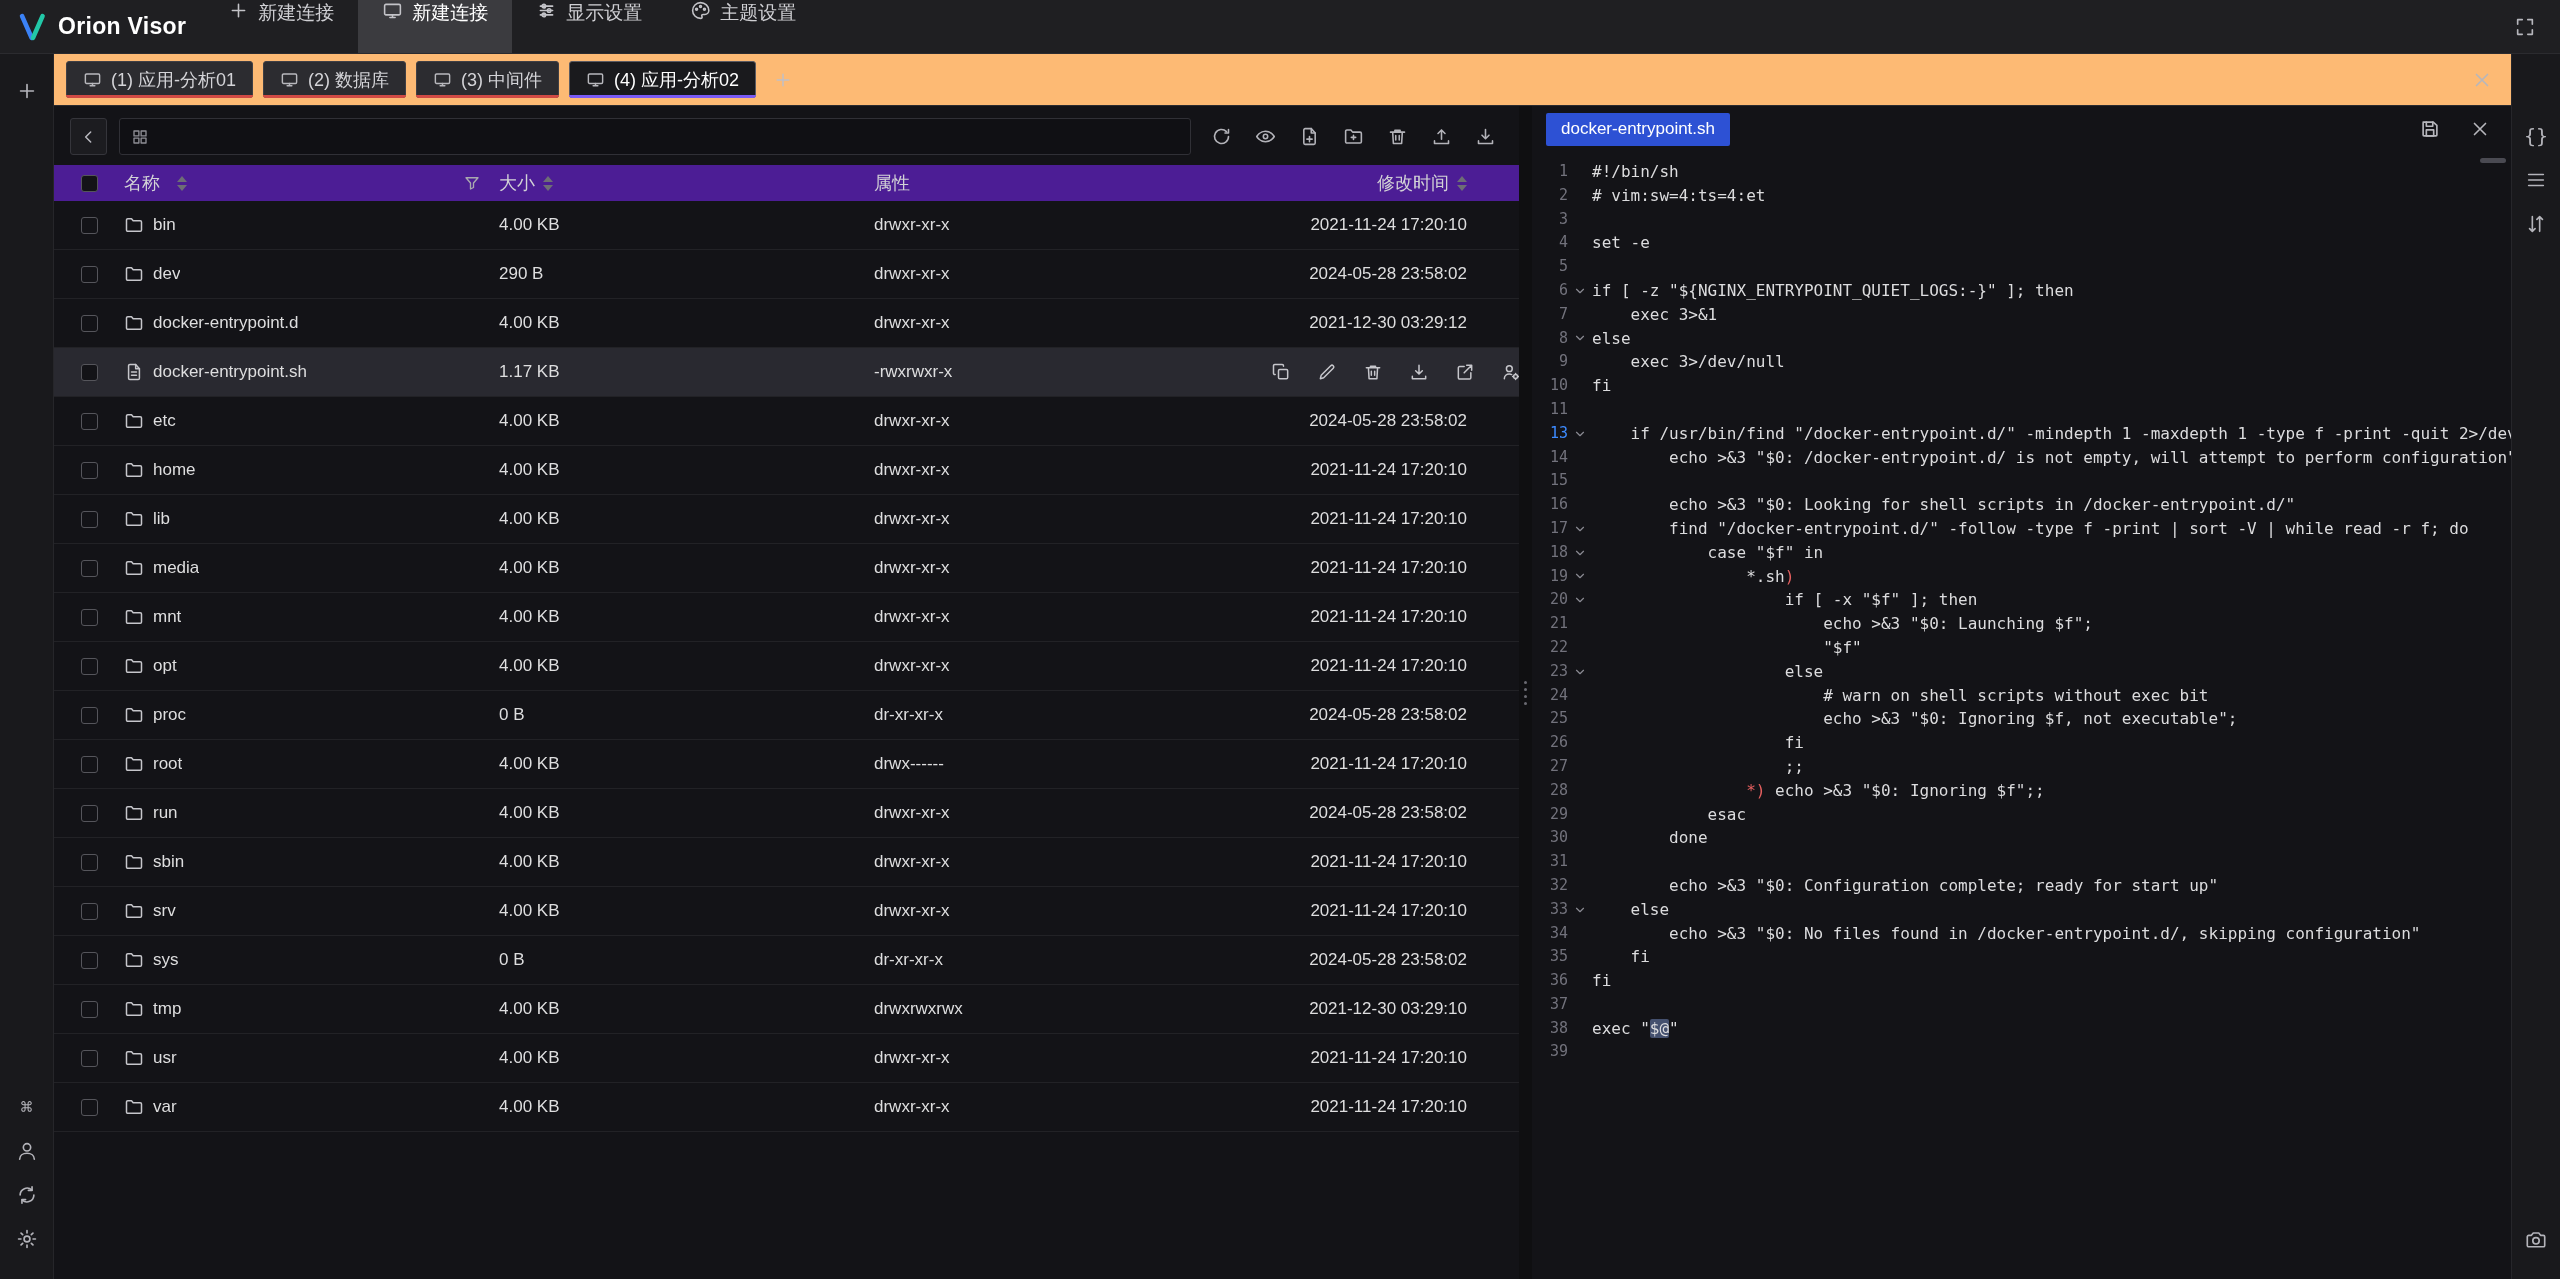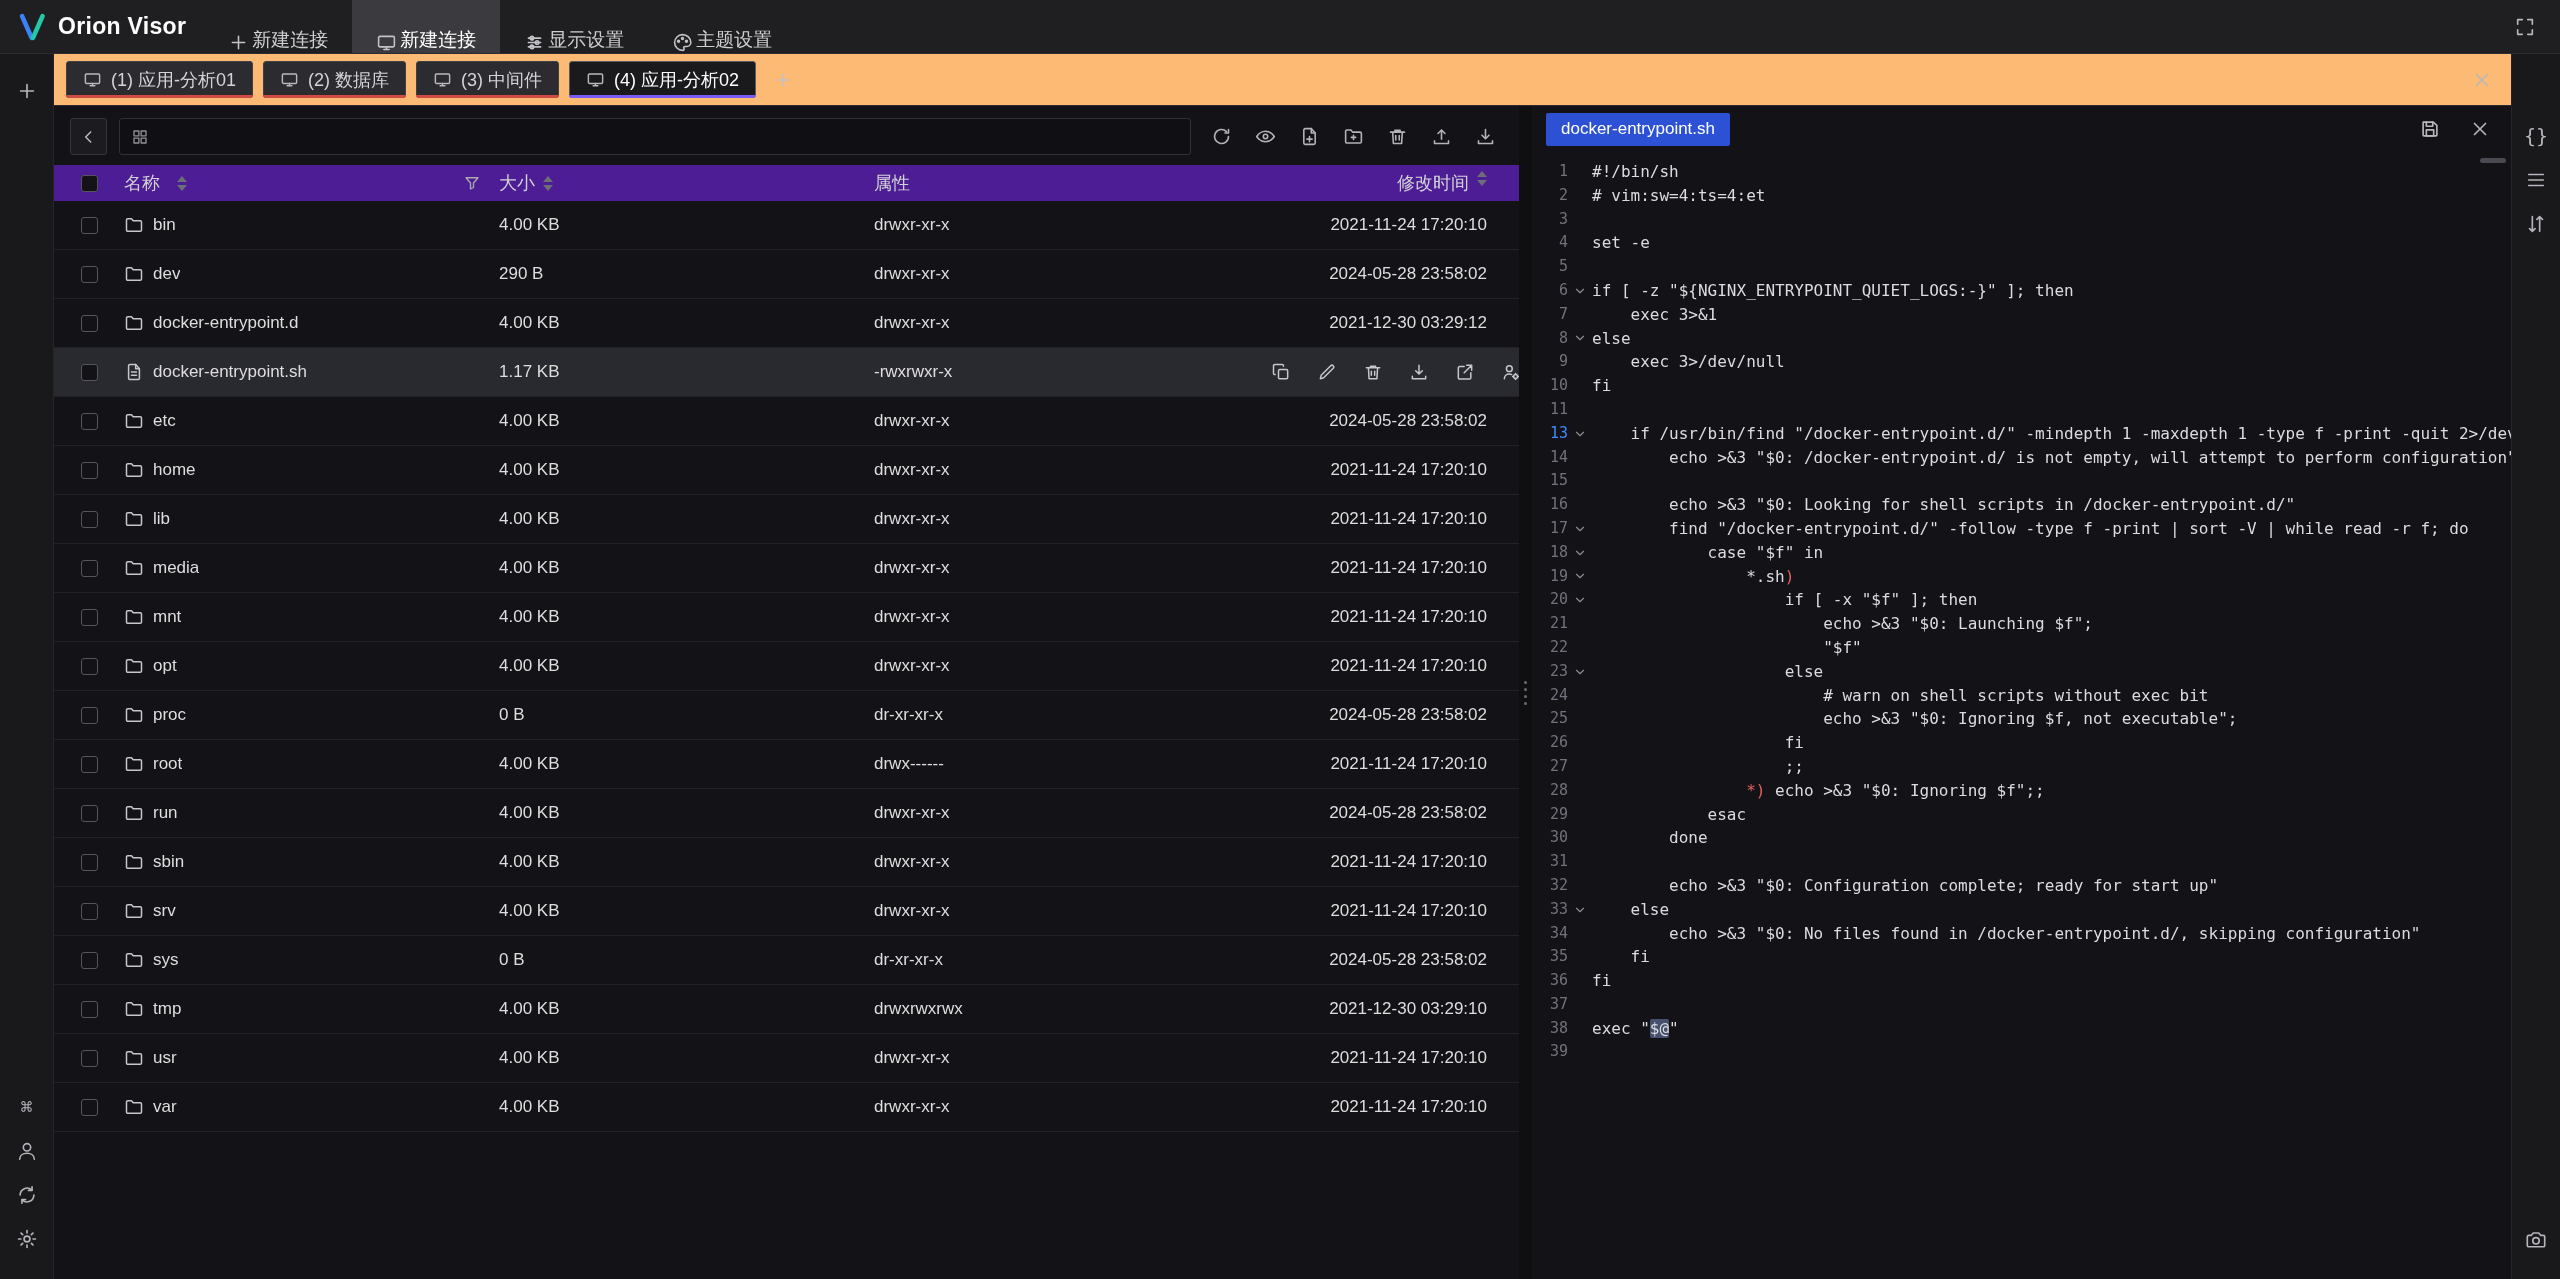--- a/index.html
+++ b/index.html
@@ -7,21 +7,21 @@
     font-family:"Liberation Sans",sans-serif;color:#e3e3e5}
   .app{width:2560px;height:1279px;display:flex;flex-direction:column}
   svg.ic{width:20px;height:20px;fill:none;stroke:currentColor;stroke-width:1.8;stroke-linecap:round;stroke-linejoin:round;flex:none}
 
   
   .navbar{height:54px;flex:none;display:flex;align-items:center;background:#1f1f22;border-bottom:1px solid #2b2b2f;padding:0 18px}
   .brand{display:flex;align-items:center;gap:10px;margin-right:18px}
   .brand svg{width:30px;height:30px}
   .brand .brand-txt{font-size:23px;font-weight:bold;color:#fff;letter-spacing:.3px}
   .menu{display:flex;height:100%}
-  .menu-item{display:flex;align-items:flex-end;gap:3px;padding:0 24px;font-size:19px;color:#cfcfd3;cursor:pointer;height:100%}
+  .menu-item{display:flex;align-items:flex-start;gap:9px;padding:0 24px;font-size:19px;color:#cfcfd3;cursor:pointer;height:100%}
   .menu-item.active{background:#3b3b3f;color:#fff}
   .menu-item .ic{width:21px;height:21px;color:#c3c3c8}
   .nav-right{margin-left:auto;display:flex;align-items:center}
   .icon-btn{background:none;border:none;color:#b6b6bc;display:flex;align-items:center;justify-content:center;cursor:pointer;padding:6px}
   .icon-btn .ic{width:22px;height:22px}
 
   
   .body{flex:1;display:flex;min-height:0}
   .rail{flex:none;background:#19191c;display:flex;flex-direction:column;align-items:center}
   .rail-left{width:54px;border-right:1px solid #26262a;padding:11px 0 14px}
@@ -54,21 +54,21 @@
   .tool-icons{display:flex;gap:8px}
   .tool-icon{width:36px;height:36px;background:none;border:none;color:#b3b3b9;display:flex;align-items:center;justify-content:center;cursor:pointer}
   .tool-icon .ic{width:21px;height:21px}
 
   
   .thead{height:36px;flex:none;background:#4c1d95;display:flex;align-items:center;font-size:18px;color:#d2d2d6}
   .col-check{width:70px;flex:none;display:flex;justify-content:center}
   .col-name{width:375px;flex:none;display:flex;align-items:center;gap:9px;min-width:0}
   .col-size{width:375px;flex:none;display:flex;align-items:center}
   .col-attr{width:395px;flex:none;display:flex;align-items:flex-start}
-  .col-time{flex:1;display:flex;justify-content:flex-end;padding-right:32px}
+  .col-time{flex:1;display:flex;align-items:center;justify-content:flex-end;padding-right:52px}
   .checkbox{width:17px;height:17px;border:1px solid #55555b;border-radius:3px;background:#131317;display:inline-block}
   .carets{display:inline-flex;flex-direction:column;gap:3px;margin-left:8px}
   .carets i{width:0;height:0;border-left:5px solid transparent;border-right:5px solid transparent;display:block}
   .carets .up{border-bottom:6px solid #6e6e76}
   .carets .dn{border-top:6px solid #6e6e76}
   .thead .funnel{margin-left:auto;margin-right:18px;width:18px;height:18px;color:#a9a9af;cursor:pointer}
   .tbody{flex:1;overflow:hidden}
   .row{height:49px;display:flex;align-items:center;border-bottom:1px solid #222226;font-size:17px;color:#dededf;cursor:pointer}
   .row.selected{background:#292930}
   .row .col-name .ic{width:20px;height:20px;color:#c6c6cb}

